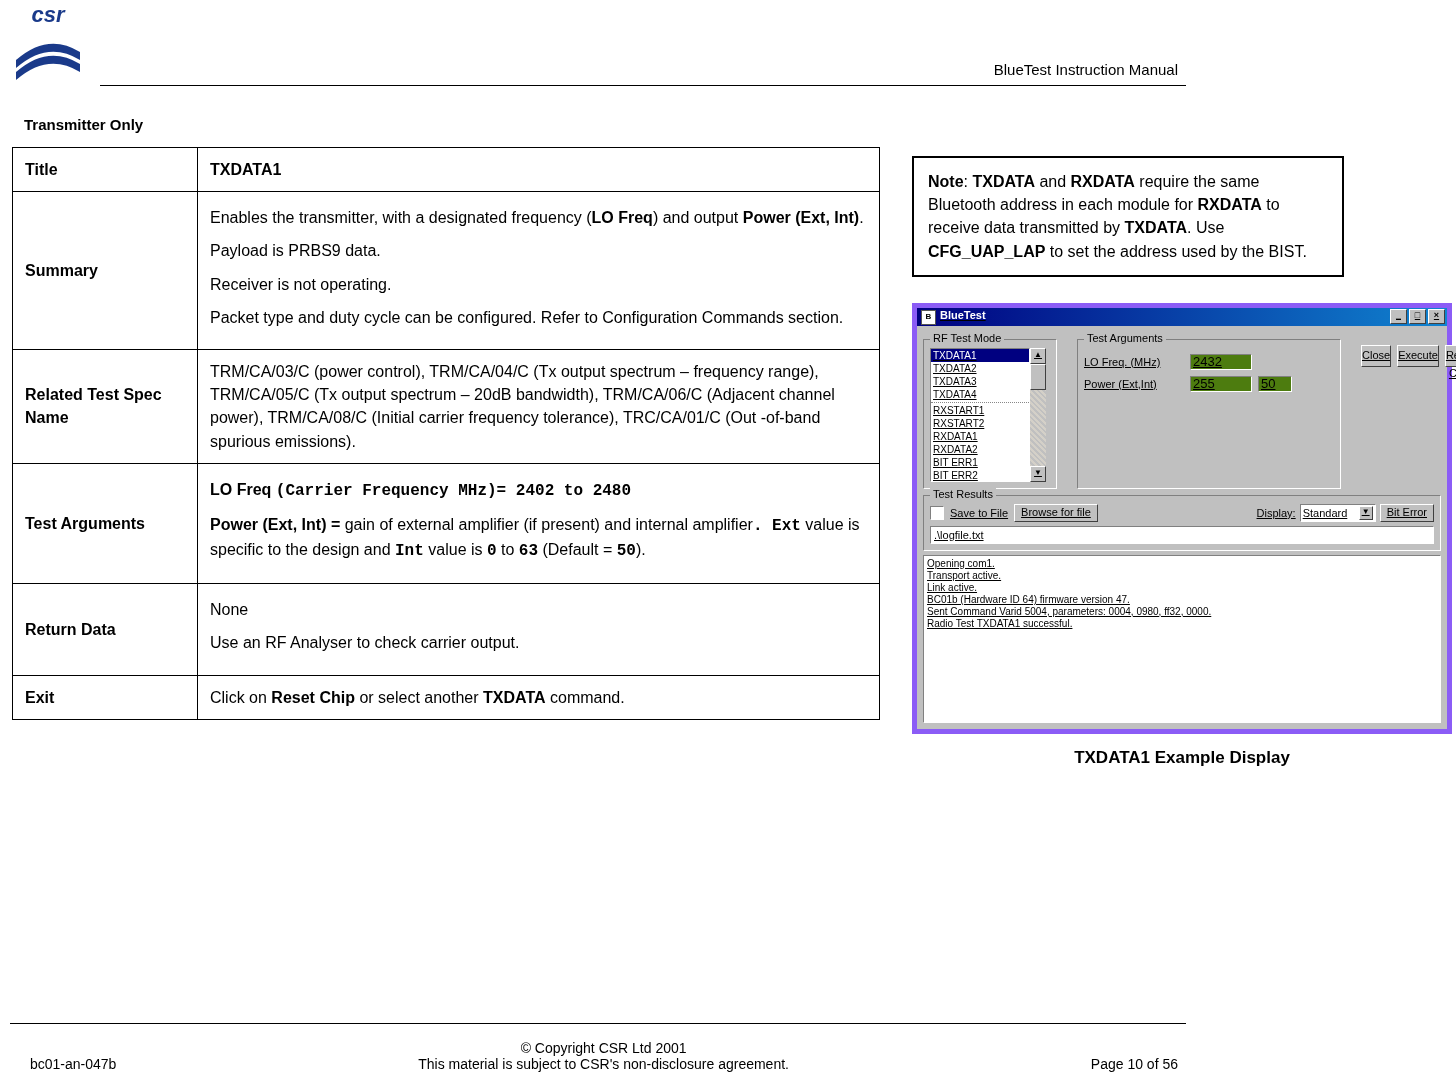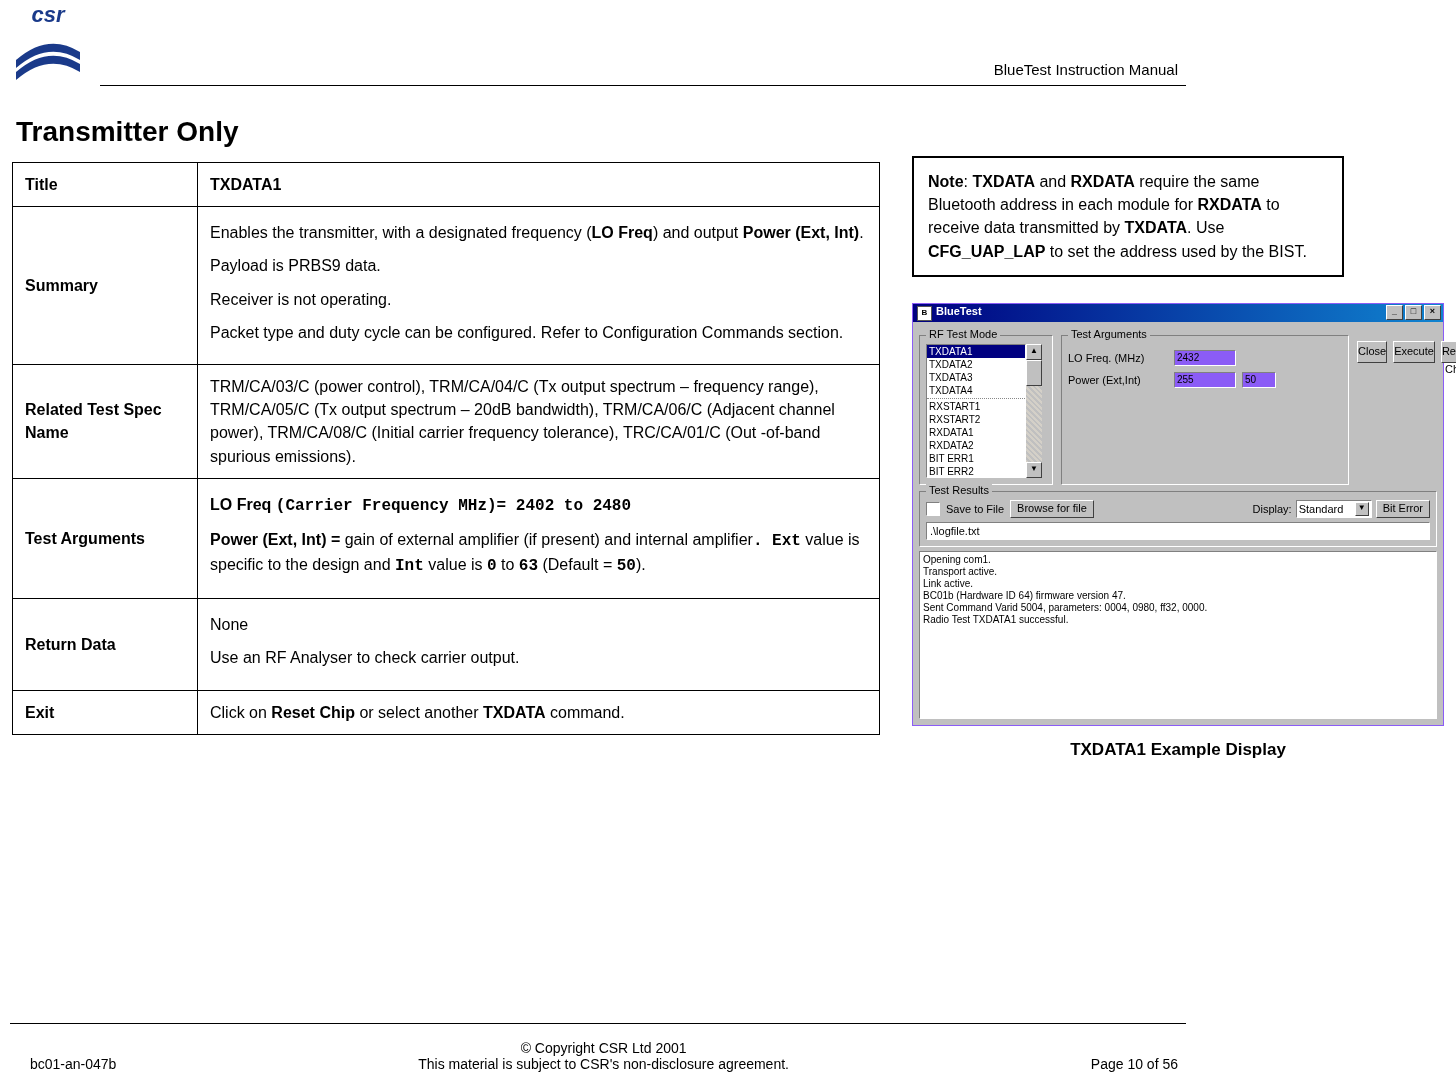--- a/index.html
+++ b/index.html
@@ -56,22 +56,22 @@
   .col-right {
     flex: 1 1 auto;
     padding-top: 40px;
   }
   h1 {
     margin: 2px 0 12px 0;
     font-size: 34px;
     font-weight: bold;
   }
   h2 {
-    margin: 0 0 14px 4px;
-    font-size: 28px;
+    margin: 0 0 14px 12px;
+    font-size: 15px;
     font-weight: bold;
   }
   
   table.spec {
     border-collapse: collapse;
     width: 868px;
     border: 1.5px solid #000;
   }
   table.spec td {
     border: 1px solid #000;
@@ -99,42 +99,43 @@
   .caption {
     margin-top: 14px;
     text-align: center;
     font-weight: bold;
     font-size: 17px;
   }
   
   .bt-window {
     margin-top: 26px;
     width: 530px;
-    border: 1px solid #8b5cf6;
+    border: 5px solid #8b5cf6;
     background: #c0c0c0;
     font-family: "MS Sans Serif", Tahoma, Arial, sans-serif;
     font-size: 11px;
+    text-decoration: underline;
   }
   .bt-title {
     display: flex;
     align-items: center;
     justify-content: space-between;
     height: 18px;
     background: linear-gradient(to right, #000080, #1084d0);
     color: #fff;
     padding: 0 2px 0 4px;
     font-weight: bold;
   }
   .bt-title .ico { display: inline-block; width: 13px; height: 13px; margin-right: 4px; background: #fff; border: 1px solid #555; font-size: 8px; color:#000; text-align:center; line-height:12px;}
   .bt-tbuttons { display: flex; gap: 2px; }
   .bt-tbtn { width: 15px; height: 13px; background: #c0c0c0; border: 1px solid #fff; border-right-color:#404040; border-bottom-color:#404040; font-size: 9px; text-align: center; line-height: 11px; color:#000;}
   .bt-body {
     display: flex;
     padding: 13px 6px 6px 6px;
-    gap: 8px;
+    gap: 20px;
   }
   .bt-group {
     border: 1px solid #808080;
     border-right-color:#fff;
     border-bottom-color:#fff;
     padding: 8px 6px 6px 6px;
     position: relative;
   }
   .bt-group-title {
     position: absolute;
@@ -171,26 +172,26 @@
     text-align: center;
     font-size: 8px;
     line-height: 12px;
   }
   .bt-strk { flex: 1; background: repeating-linear-gradient(45deg,#d4d0c8,#d4d0c8 2px,#c0c0c0 2px,#c0c0c0 4px);}
   .bt-thumb { height: 24px; border:1px solid #fff; border-right-color:#404040; border-bottom-color:#404040; background:#c0c0c0;}
   .bt-mid { flex: 1; }
   .bt-args .row { display:flex; align-items:center; gap:6px; margin-top:6px;}
   .bt-args label { font-size: 11px; width: 100px; }
   .bt-input {
-    background: #8b5cf6;
+    background: #4d7c0f;
     border: 1px solid #808080;
     border-right-color:#fff; border-bottom-color:#fff;
     height: 14px;
     padding: 0 2px;
-    font-size: 10px;
+    font-size: 13px;
     line-height: 14px;
   }
   .bt-input.w56 { width: 56px;}
   .bt-input.w28 { width: 28px;}
   .bt-rightcol {
     width: 80px;
     display: flex;
     flex-direction: row;
     gap: 6px;
     padding-top: 6px;

